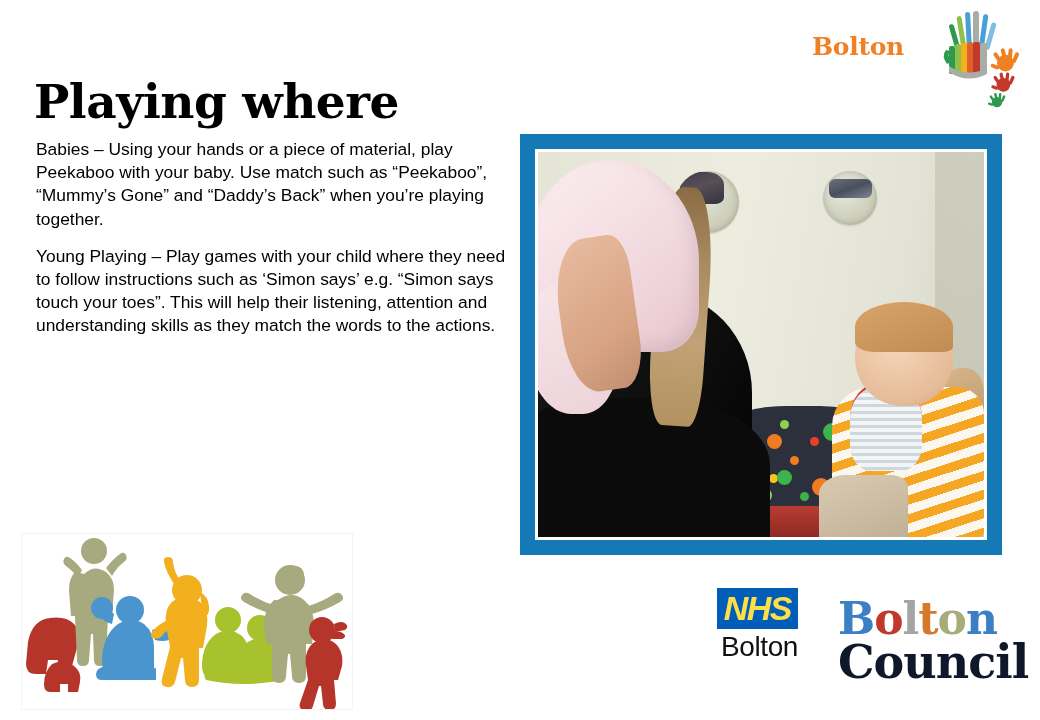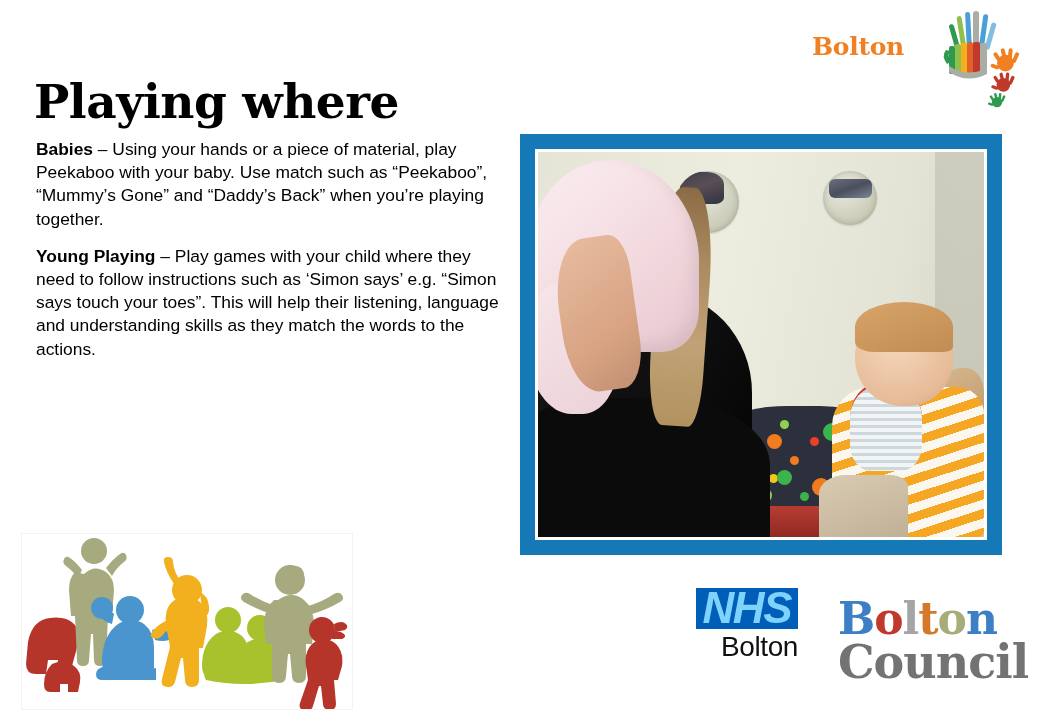--- a/index.html
+++ b/index.html
@@ -39,21 +39,21 @@
   }
   .para {
     font-family: "Liberation Sans", sans-serif;
     font-size: 17.4px;
     line-height: 23.2px;
     color: #000000;
     margin: 0 0 14px 0;
     text-align: left;
   }
   .para .lead {
-    font-weight: bold;
+    font-weight: normal;
   }
 
   
   #photo-frame {
     position: absolute;
     left: 520px;
     top: 134px;
     width: 482px;
     height: 421px;
     background: #1479B6;
@@ -245,25 +245,25 @@
     position: absolute;
     left: 612px;
     top: 588px;
     width: 186px;
     height: 106px;
     text-align: right;
   }
   #nhs-box {
     display: inline-block;
     background: #005EB8;
-    color: #7dd3fc;
+    color: #fde047;
     font-family: "Liberation Sans", sans-serif;
     font-weight: bold;
     font-style: italic;
-    font-size: 44px;
+    font-size: 34px;
     line-height: 34px;
     padding: 3px 7px 4px 7px;
     letter-spacing: -1.5px;
     text-align: right;
   }
   #nhs-bolton {
     font-family: "Liberation Sans", sans-serif;
     font-size: 28px;
     color: #101010;
     line-height: 32px;
@@ -294,33 +294,33 @@
     font-size: 44px;
     line-height: 46px;
     letter-spacing: -1px;
   }
   #council-bolton span { display: inline-block; }
   #council-word {
     font-family: "DejaVu Serif", "Liberation Serif", serif;
     font-weight: bold;
     font-size: 46px;
     line-height: 48px;
-    color: #737373;
+    color: #0f172a;
     letter-spacing: -1px;
     margin-top: -4px;
   }
 </style>
 </head>
 <body>
 
 <h1 id="slide-title">Playing where</h1>
 
 <div id="body-copy">
   <p class="para"><span class="lead">Babies</span><span> – Using your hands or a piece of material, play Peekaboo with your baby. Use match such as “Peekaboo”, “Mummy’s Gone” and “Daddy’s Back” when you’re playing together.</span></p>
-  <p class="para"><span class="lead">Young Playing</span><span> – Play games with your child where they need to follow instructions such as ‘Simon says’ e.g. “Simon says touch your toes”. This will help their listening, language and understanding  skills as they match the words to the actions.</span></p>
+  <p class="para"><span class="lead">Young Playing</span><span> – Play games with your child where they need to follow instructions such as ‘Simon says’ e.g. “Simon says touch your toes”. This will help their listening, attention and understanding  skills as they match the words to the actions.</span></p>
 </div>
 
 <div id="photo-frame">
   <div id="photo-inner">
     <div id="photo">
       <div class="wall"></div>
       <div class="wall-corner"></div>
 
       <div class="porthole" id="porthole-a">
           <div class="inner"></div>

